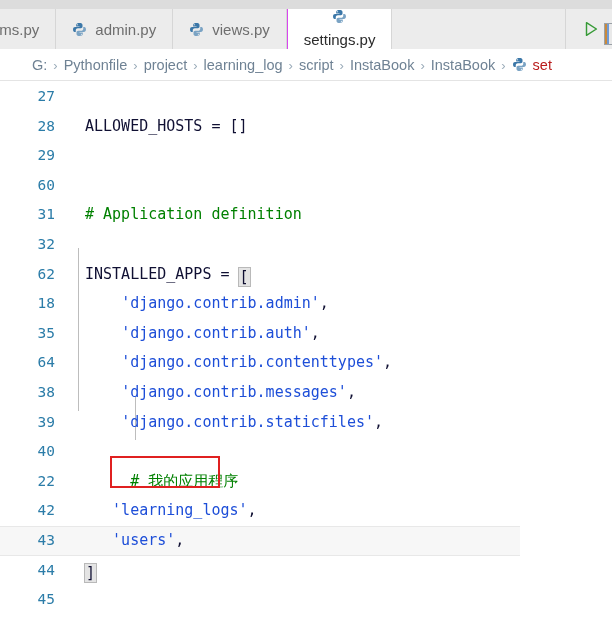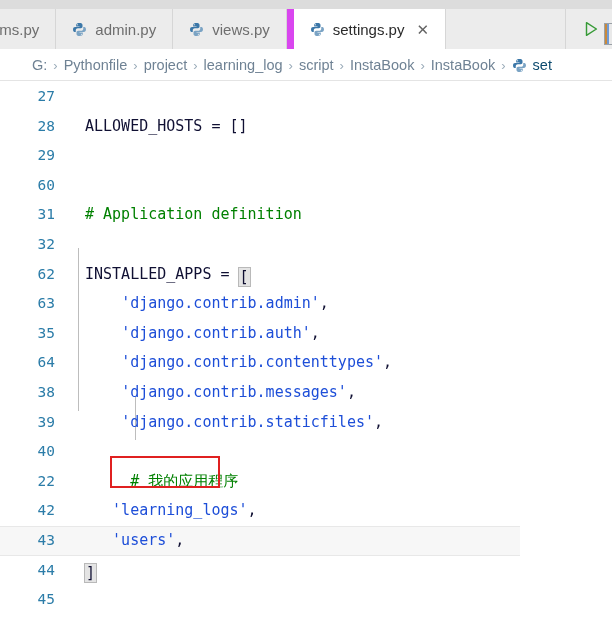--- a/index.html
+++ b/index.html
@@ -54,21 +54,22 @@
     border-right: 1px solid #d6d6d6;
   }
   .tab.first {
     padding-left: 0;
     margin-left: -14px;
   }
   .tab.active {
     background: #ffffff;
     color: #2b2b2b;
     border-right: 1px solid #d6d6d6;
-    border-left: 7px solid #d946ef;
+    border-left: 1px solid #d946ef;
+    flex-direction: column;
   }
   .tab .tab-label { line-height: 1; }
   .tab-close {
     font-size: 15px;
     color: #646464;
     line-height: 1;
     margin-left: 4px;
     cursor: pointer;
   }
 
@@ -124,23 +125,23 @@
     border-bottom: 1px solid #e4e4e4;
   }
   .crumb { color: #6f8294; }
   .crumb-sep {
     color: #9bacba;
     margin: 0 6px;
     font-size: 13px;
   }
   .crumb-file {
     display: inline-flex;
-    align-items: flex-end;
+    align-items: center;
     gap: 6px;
-    color: #0c4a6e;
+    color: #b91c1c;
   }
 
   
   .editor {
     position: absolute;
     left: 0; top: 82px;
     width: 520px; height: 549px;
     background: #ffffff;
     overflow: hidden;
     font-family: "DejaVu Sans Mono", "Liberation Mono", monospace;
@@ -278,21 +279,21 @@
     <div class="indent-guide" style="left:78px; top:166px; height:163px;"></div>
     <div class="indent-guide" style="left:135px; top:314px; height:44px;"></div>
     <div id="code-host">
         <div class="code-line"><div class="lineno">27</div><div class="code-text"></div></div>
         <div class="code-line"><div class="lineno">28</div><div class="code-text"><span class="tok-plain">ALLOWED_HOSTS = [] </span></div></div>
         <div class="code-line"><div class="lineno">29</div><div class="code-text"></div></div>
         <div class="code-line"><div class="lineno">60</div><div class="code-text"></div></div>
         <div class="code-line"><div class="lineno">31</div><div class="code-text"><span class="tok-cmt"># Application definition</span></div></div>
         <div class="code-line"><div class="lineno">32</div><div class="code-text"></div></div>
         <div class="code-line"><div class="lineno">62</div><div class="code-text"><span class="tok-plain">INSTALLED_APPS = </span><span class="brk">[</span></div></div>
-        <div class="code-line"><div class="lineno">63</div><div class="code-text"><span class="tok-plain">    </span><span class="tok-str">'django.contrib.admin'</span><span class="tok-punct">,</span></div></div>
+        <div class="code-line"><div class="lineno">18</div><div class="code-text"><span class="tok-plain">    </span><span class="tok-str">'django.contrib.admin'</span><span class="tok-punct">,</span></div></div>
         <div class="code-line"><div class="lineno">35</div><div class="code-text"><span class="tok-plain">    </span><span class="tok-str">'django.contrib.auth'</span><span class="tok-punct">,</span></div></div>
         <div class="code-line"><div class="lineno">64</div><div class="code-text"><span class="tok-plain">    </span><span class="tok-str">'django.contrib.contenttypes'</span><span class="tok-punct">,</span></div></div>
         <div class="code-line"><div class="lineno">38</div><div class="code-text"><span class="tok-plain">    </span><span class="tok-str">'django.contrib.messages'</span><span class="tok-punct">,</span></div></div>
         <div class="code-line"><div class="lineno">39</div><div class="code-text"><span class="tok-plain">    </span><span class="tok-str">'django.contrib.staticfiles'</span><span class="tok-punct">,</span></div></div>
         <div class="code-line"><div class="lineno">40</div><div class="code-text"></div></div>
         <div class="code-line"><div class="lineno">22</div><div class="code-text"><span class="tok-plain">     </span><span class="tok-cmt"># 我的应用程序</span></div></div>
         <div class="code-line"><div class="lineno">42</div><div class="code-text"><span class="tok-plain">   </span><span class="tok-str">'learning_logs'</span><span class="tok-punct">,</span></div></div>
         <div class="code-line current"><div class="lineno">43</div><div class="code-text"><span class="tok-plain">   </span><span class="tok-str">'users'</span><span class="tok-punct">,</span></div></div>
         <div class="code-line"><div class="lineno">44</div><div class="code-text"><span class="brk">]</span></div></div>
         <div class="code-line"><div class="lineno">45</div><div class="code-text"></div></div>

